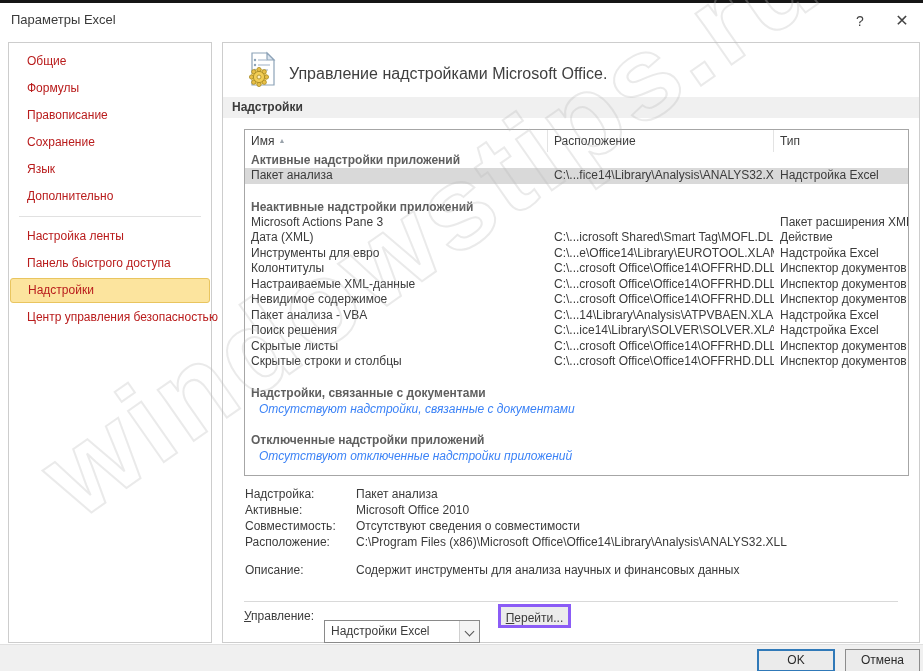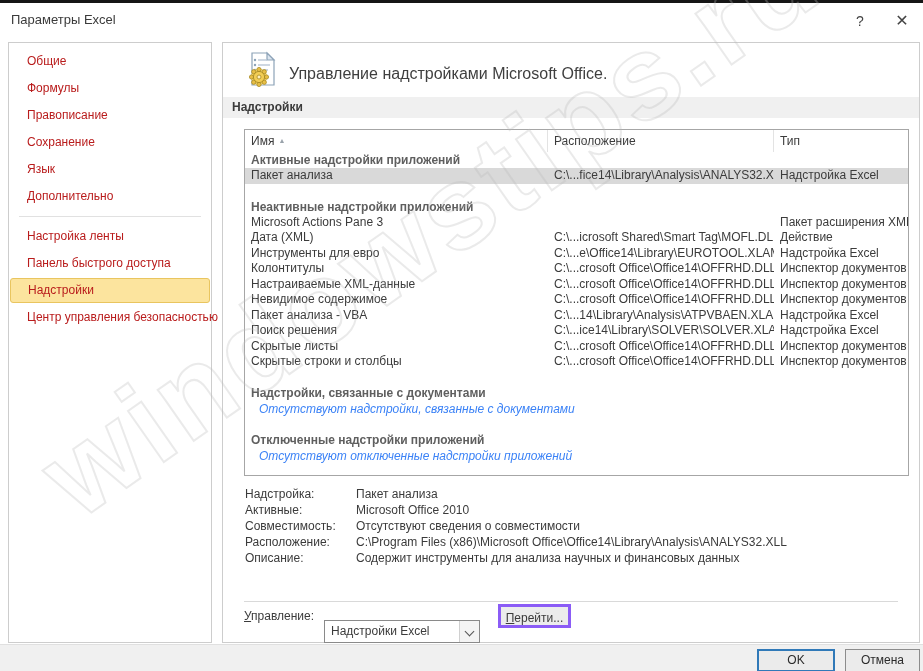--- a/index.html
+++ b/index.html
@@ -41,21 +41,21 @@
   .t-group { font-weight:700; color:#5f5f5f; height:16px; line-height:16px; padding-left:6px; white-space:nowrap; }
   .t-group.spaced { margin-top:15px; }
   .t-row { display:grid; grid-template-columns:303px 226px 1fr; height:15.5px; line-height:15.5px;
            color:#3b3b3b; white-space:nowrap; cursor:default; }
   .t-row .c { padding-left:6px; overflow:hidden; }
   .t-row.selected { background:#d9d9d9; }
   .t-note { font-style:italic; color:#3b82f6; height:16px; line-height:16px; padding-left:14px; white-space:nowrap; }
   
   .details { position:absolute; left:22px; top:443px; right:10px; }
   .d-row { display:grid; grid-template-columns:111px 1fr; line-height:16px; color:#3b3b3b; }
-  .d-row.gap { }
+  .d-row.gap { margin-top:12px; }
   .d-row .d-value { white-space:nowrap; overflow:hidden; }
   
   .h-divider { position:absolute; left:21px; right:21px; top:558px; border-top:1px solid #d9d9d9; }
   .manage-label { position:absolute; left:21px; top:566px; }
   .u-first::first-letter { text-decoration:underline; }
   .combo { position:absolute; left:101px; top:561px; width:156px; height:23px;
            border:1px solid #8a8a8a; background:#fff; display:flex; cursor:pointer;margin-top:16px; }
   .combo-value { flex:1; line-height:21px; padding-left:6px; white-space:nowrap; overflow:hidden; }
   .combo-btn { width:20px; border-left:1px solid #d0d0d0; background:#f4f4f4; position:relative; }
   .chev { position:absolute; left:5px; top:6px; width:8px; height:8px; }

